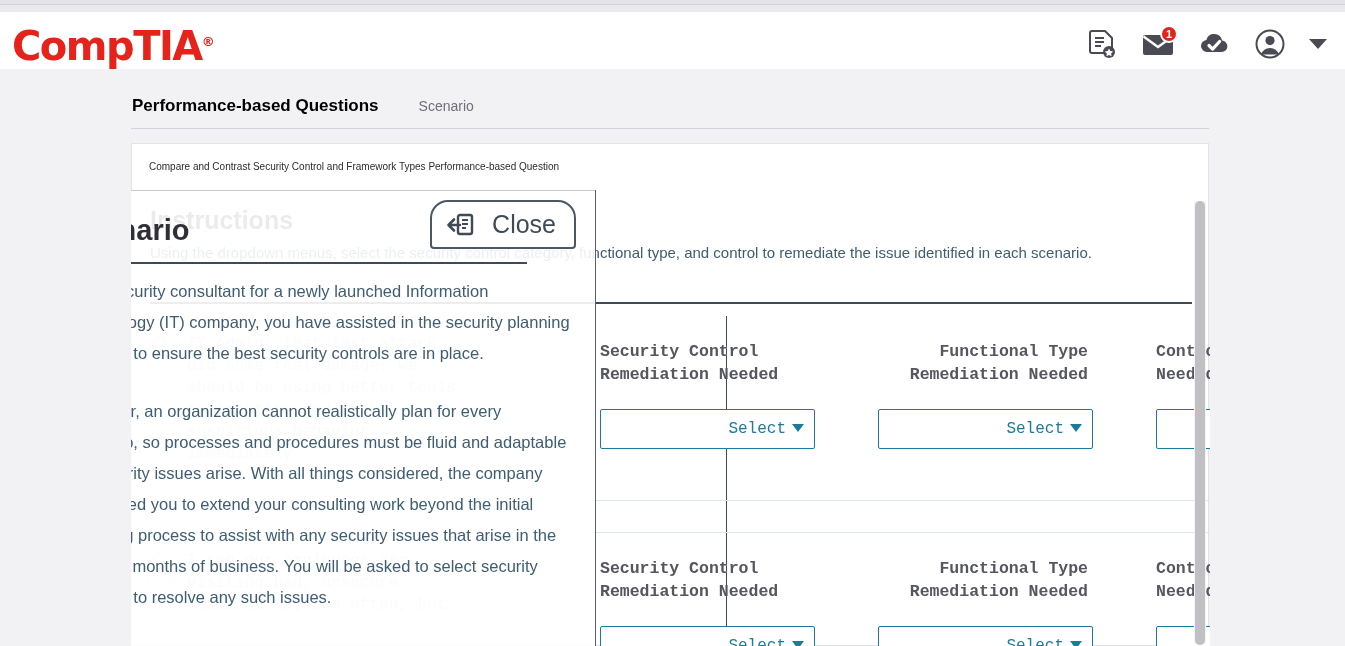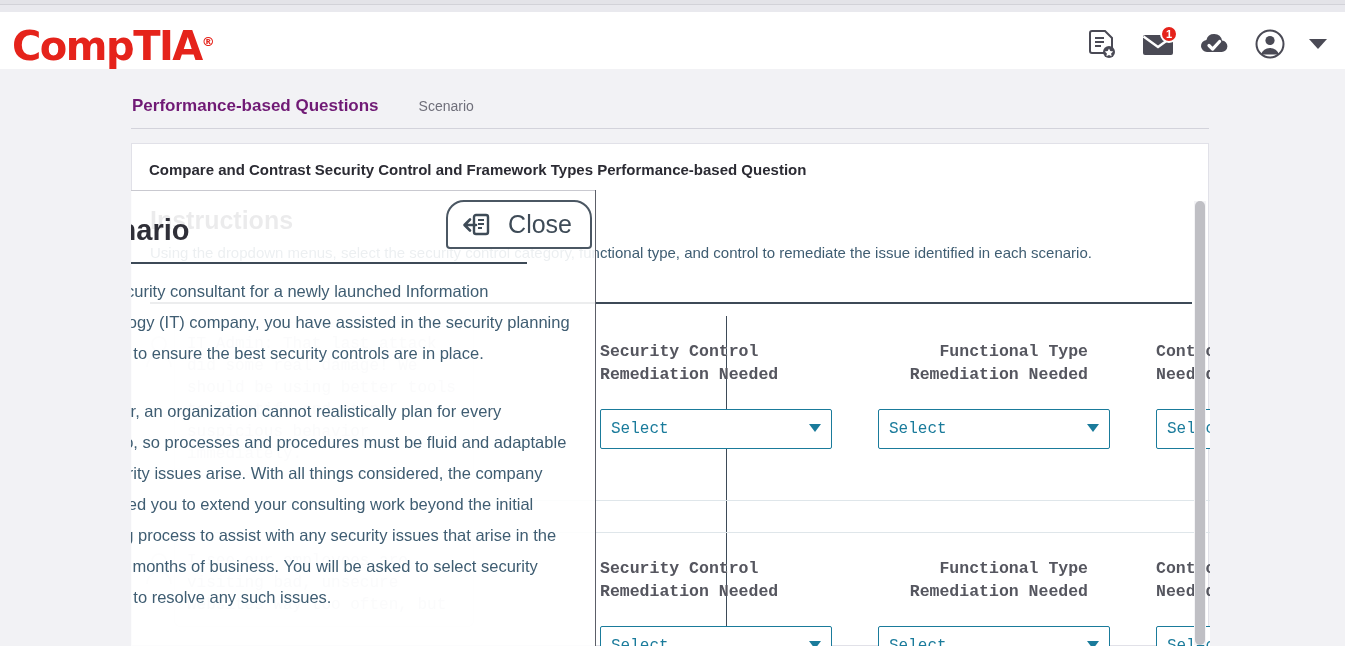--- a/index.html
+++ b/index.html
@@ -60,36 +60,36 @@
     position: absolute; left: 131px; top: 69px; width: 1078px; height: 577px;
   }
 
   
   .tabrow {
     position: absolute; left: 0; top: 12px; width: 1078px; height: 48px;
     border-bottom: 1px solid #d3d3db;
     display: flex; align-items: flex-end; gap: 40px; padding-left: 1px;
   }
   .tab-active {
-    font-size: 17px; font-weight: 700; color: #701a75; padding-bottom: 12px;
+    font-size: 17px; font-weight: 700; color: #000000; padding-bottom: 12px;
     white-space: nowrap;
   }
   .tab {
     font-size: 14px; color: #6f6f7a; padding-bottom: 14px; white-space: nowrap;
     cursor: pointer;
   }
 
   
   .card {
     position: absolute; left: 0; top: 74px; width: 1078px; height: 503px;
     background: #ffffff; border: 1px solid #e1e1e8;
   }
   .card-title {
     position: absolute; left: 17px; top: 17px;
-    font-size: 15px; font-weight: 700; color: #2b2b33; white-space: nowrap;
+    font-size: 10px; font-weight: 400; color: #2b2b33; white-space: nowrap;
   }
   .card-inner {
     position: absolute; left: 0; top: 54px; width: 1078px; height: 449px;
     overflow: hidden;
   }
 
   
   .instr-head {
     position: absolute; left: 18px; top: 8px;
     font-size: 25px; font-weight: 700; color: #3a3a44;
@@ -122,24 +122,24 @@
     position: absolute; left: 0; top: 14px; width: 26px; height: 32px;
     opacity: .22;
   }
   .person svg { display: block; }
 
   .colhdr {
     position: absolute; font-size: 16.5px; font-weight: 700;
     color: #55565f; line-height: 23px; width: 210px;
   }
   .sel {
-    position: absolute; width: 232px; height: 40px;
+    position: absolute; width: 215px; height: 40px;
     border: 1px solid #1a7b9b; background: #fff; border-radius: 2px;
     font-size: 16px; color: #1a7b9b;
-    padding: 0 28px 0 10px; line-height: 38px; cursor: pointer;
+    padding: 0 28px 0 10px; line-height: 38px; cursor: pointer; text-align: right;
   }
   .sel .chev {
     position: absolute; right: 10px; top: 14px;
     width: 0; height: 0; border-left: 6px solid transparent;
     border-right: 6px solid transparent; border-top: 8px solid #1a7b9b;
   }
   
   .c1h { left: 468px; } .c1s { left: 468px; }
   .c2h { left: 746px; text-align: right; } .c2s { left: 746px; }
   .c3h { left: 1024px; width: 200px; } .c3s { left: 1024px; }
@@ -188,21 +188,21 @@
     position: absolute; left: -64px; top: 72px; width: 460px;
     border-top: 2px solid #3d4a57;
   }
   .ov-body {
     position: absolute; left: -60px; top: 86px; width: 500px;
     font-size: 16.5px; line-height: 31px; color: #3f5d72;
   }
   .ov-body p { margin-bottom: 27px; }
 
   .close-btn {
-    position: absolute; right: 3px; top: 10px;
+    position: absolute; right: 19px; top: 10px;
     display: flex; align-items: center; gap: 18px;
     background: #fff; border: 2px solid #4b5763;
     border-radius: 18px 18px 4px 4px;
     padding: 8px 18px 8px 14px; cursor: pointer;
     font-size: 25px; color: #3e4b57;
   }
   .close-btn svg { display: block; flex: none; }
 </style>
 </head>
 <body>

